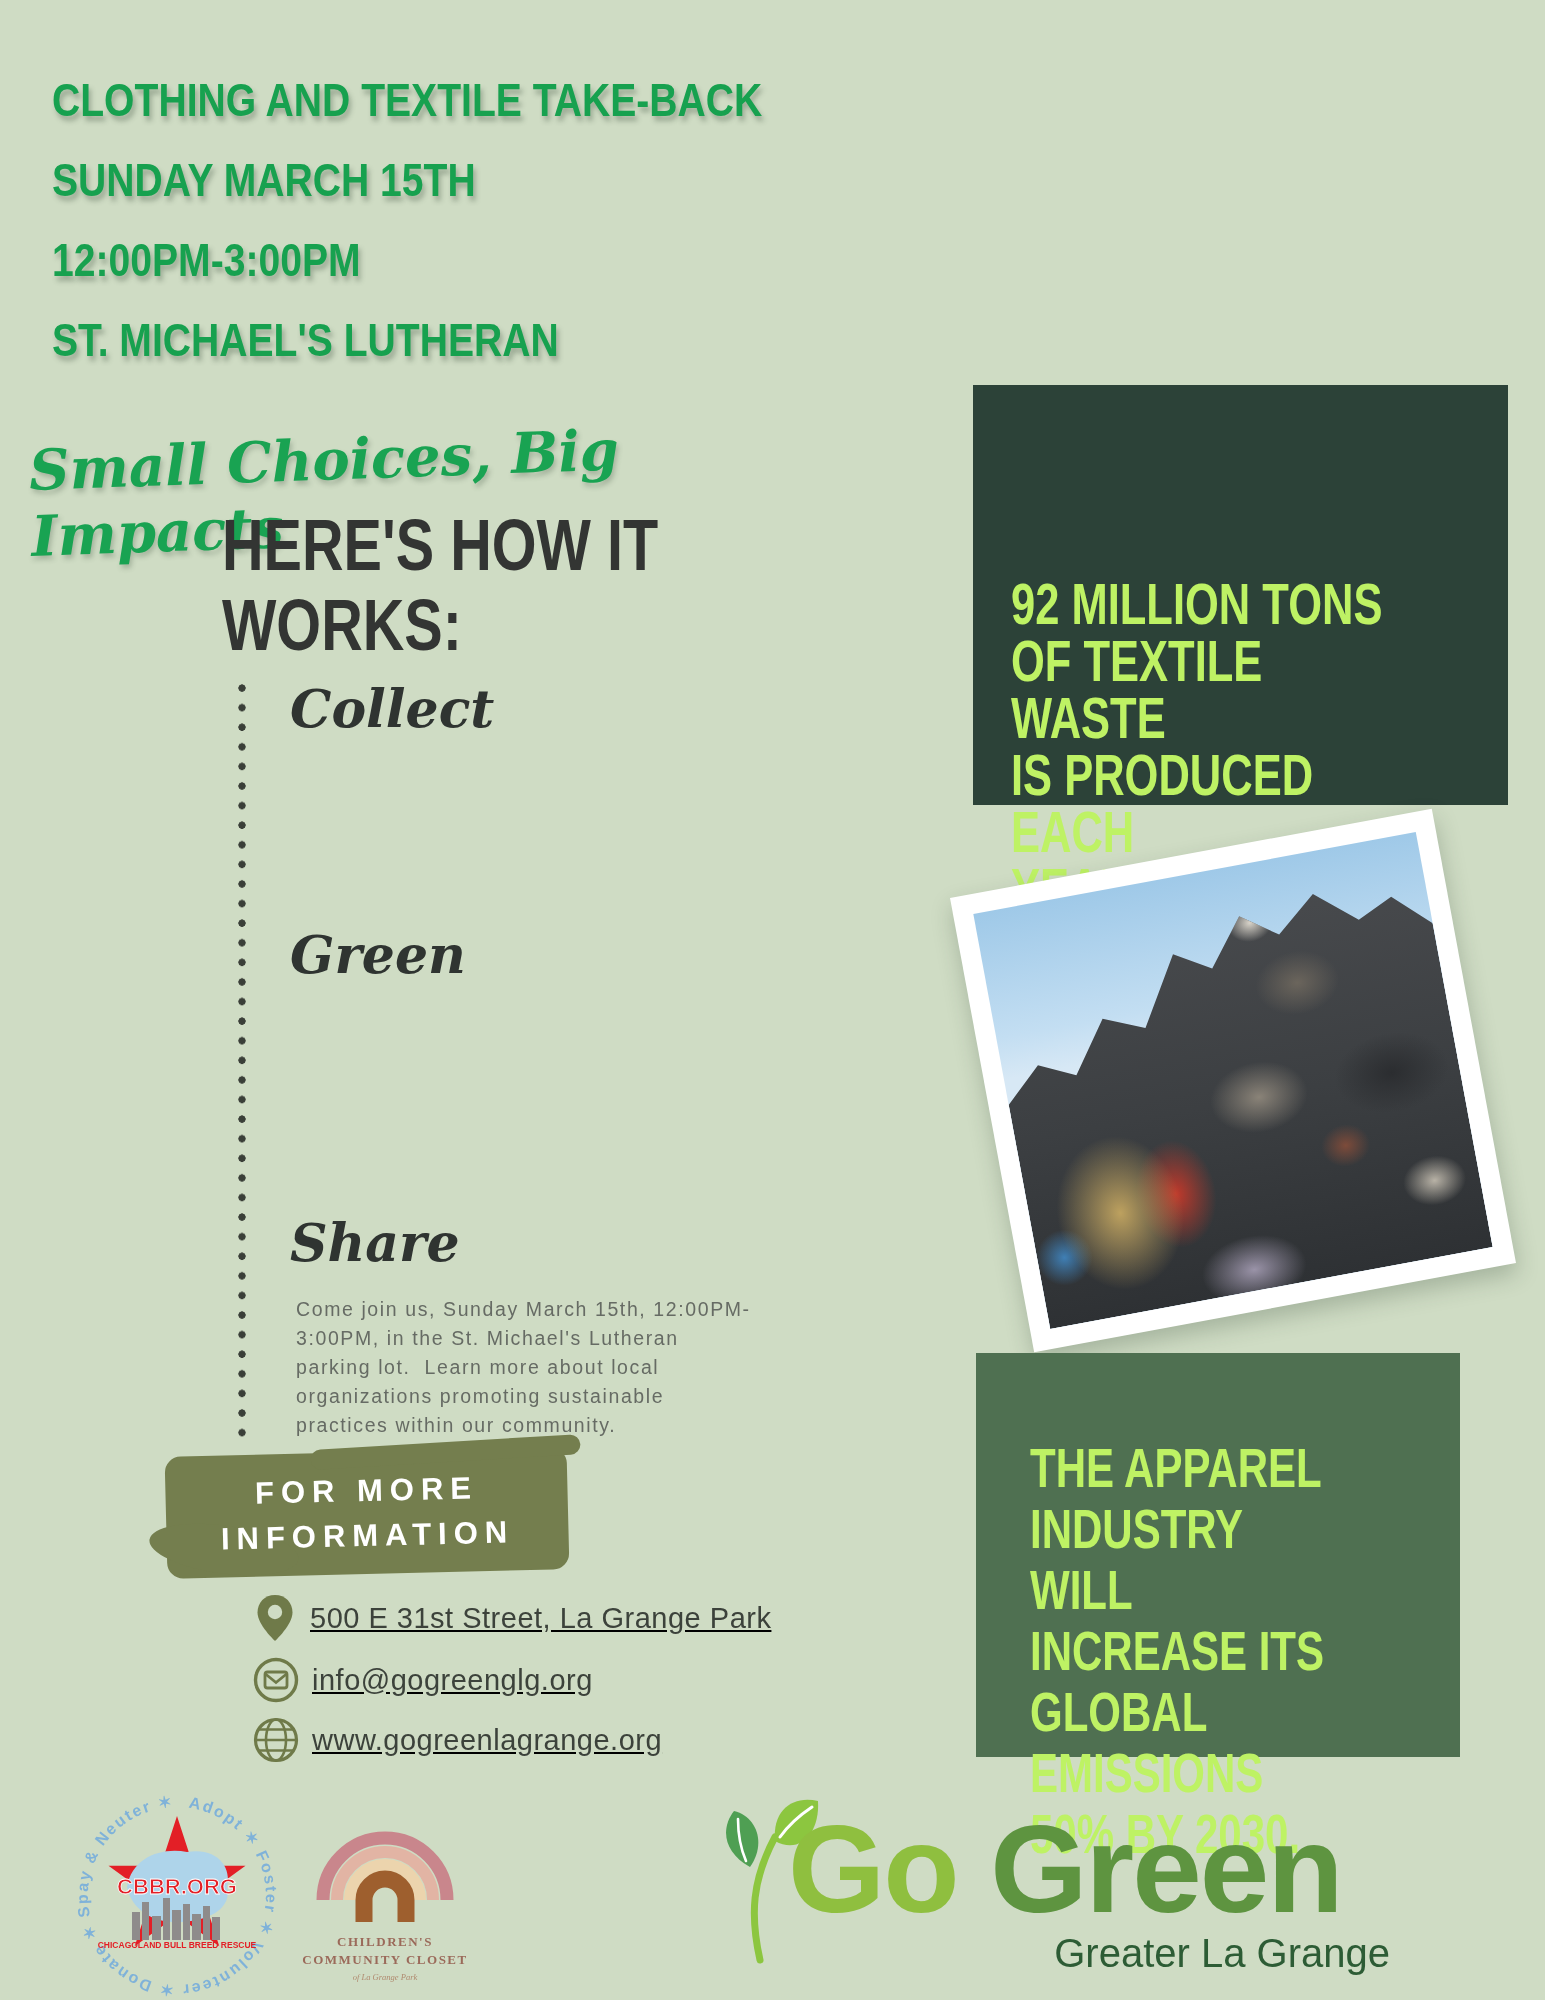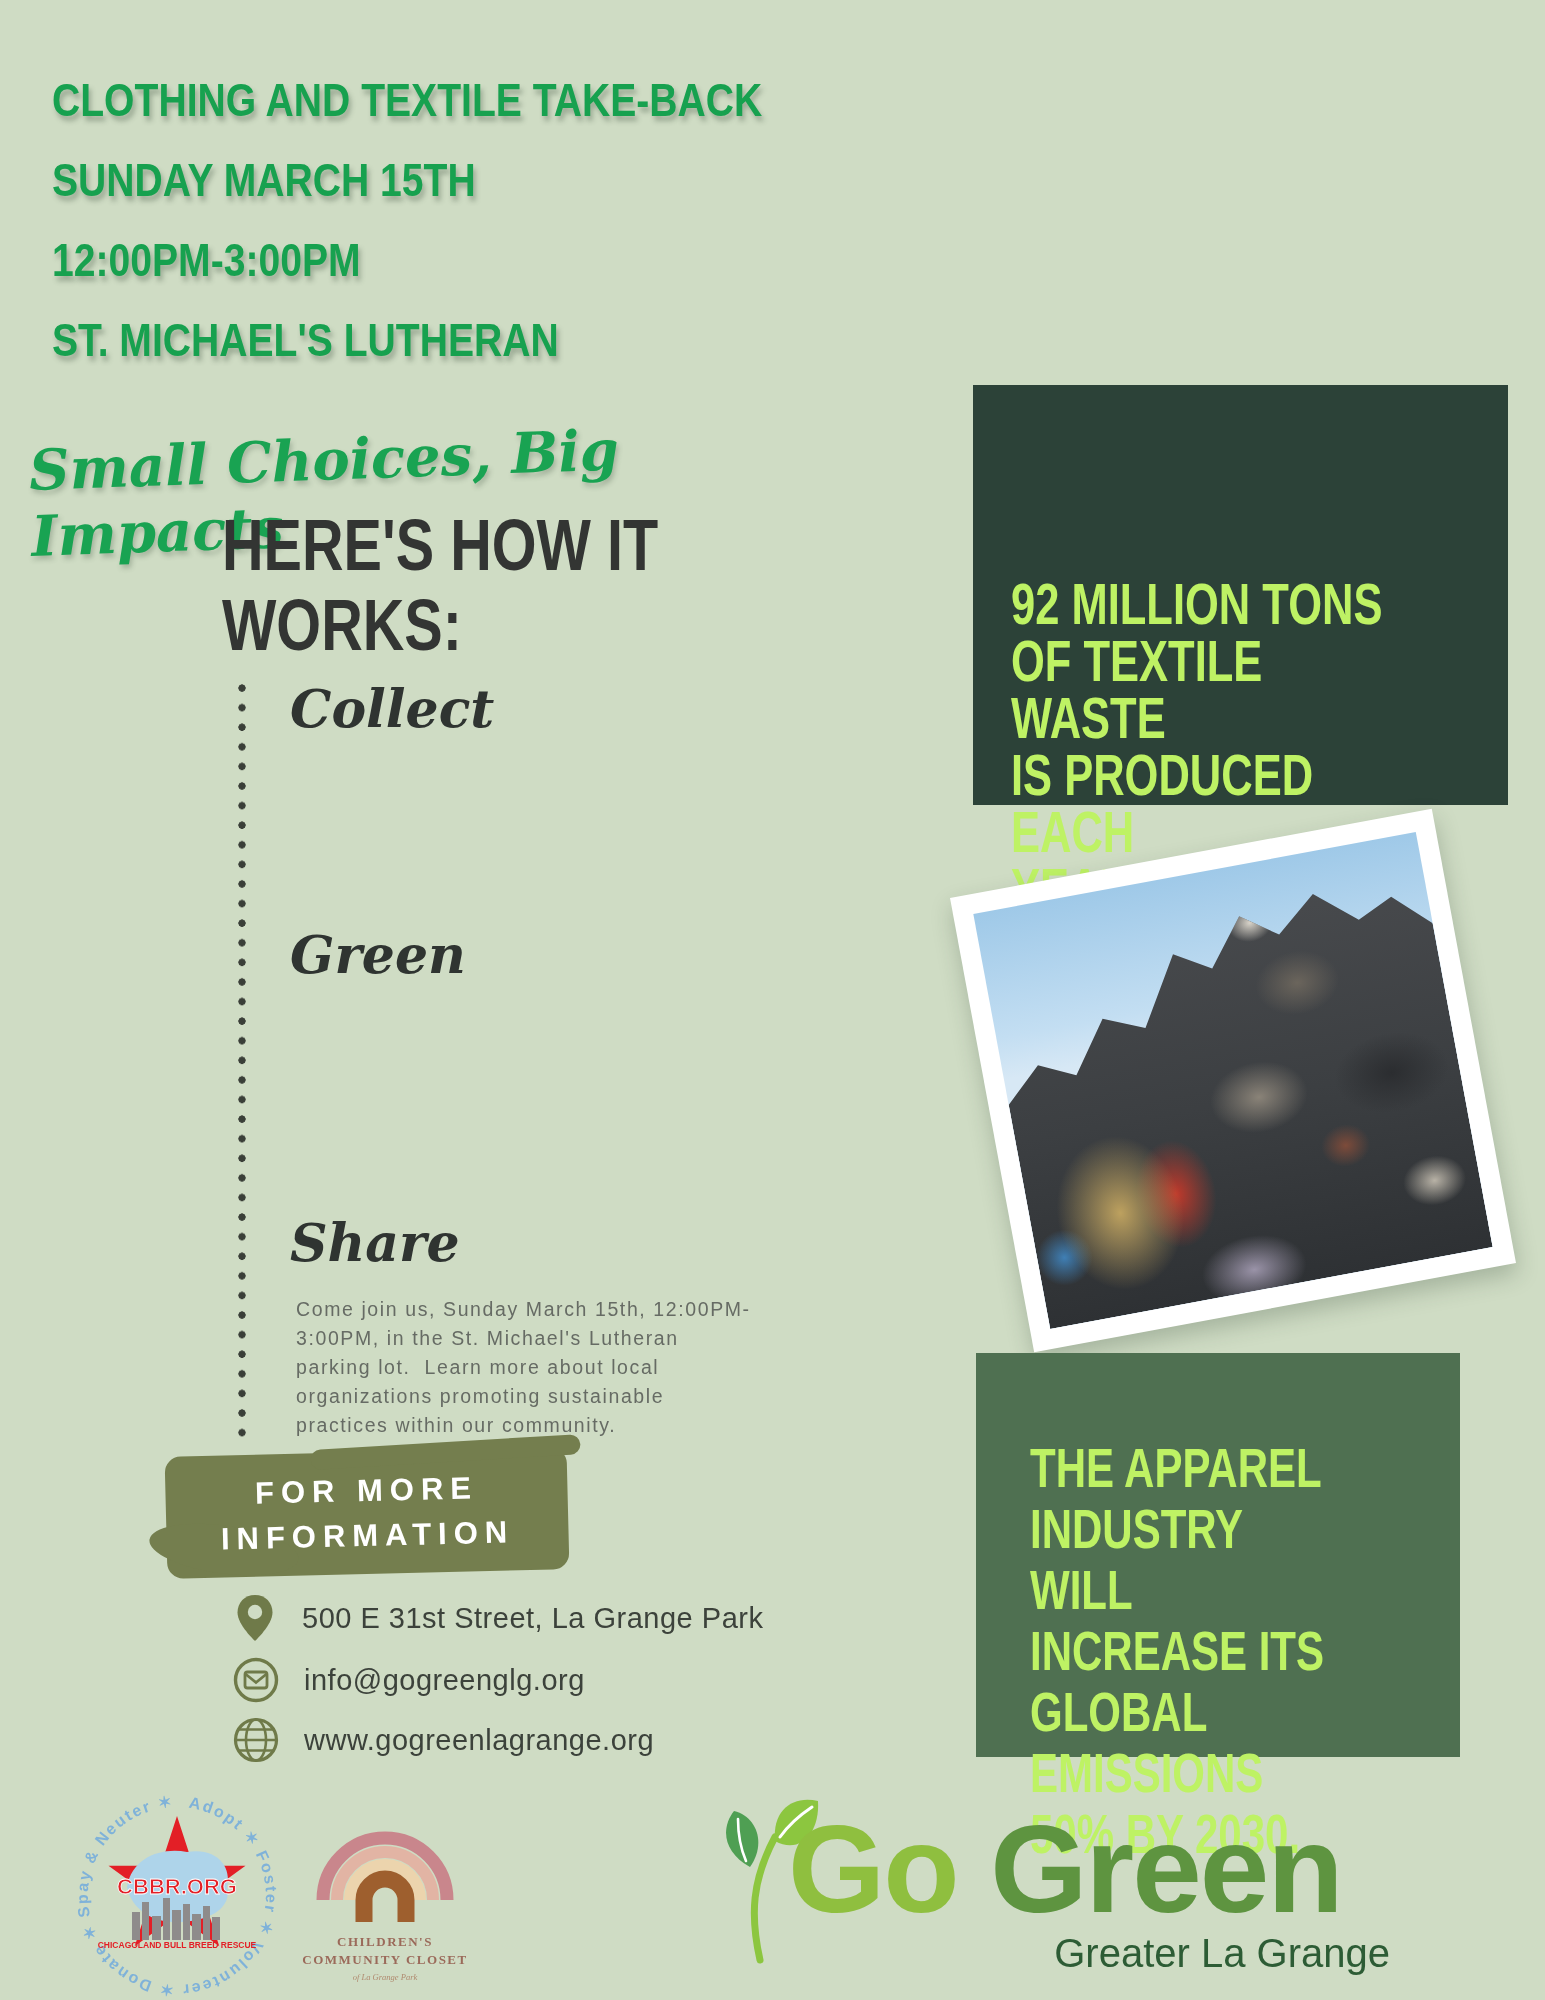--- a/index.html
+++ b/index.html
@@ -61,21 +61,21 @@
   .brush::after{
     content:""; position:absolute; right:-14px; top:-8px; width:270px; height:20px;
     background:#747e4e; border-radius:10px; transform:rotate(-2deg);
   }
   .brush span{
     position:relative; z-index:2; color:#ffffff; font-weight:bold;
     font-size:31px; line-height:45px; letter-spacing:7px; white-space:pre-line;
   }
 
   
-  .contact{left:232px; height:52px; display:flex; align-items:center; gap:24px;}
+  .contact{left:252px; height:52px; display:flex; align-items:center; gap:12px;text-decoration:underline;}
   .c1{top:1592px;} .c2{top:1654px;} .c3{top:1714px;}
   .contact .txt{font-size:29px; color:#3c423b; letter-spacing:.5px;}
   .contact svg{display:block;}
 
   
   .statbox{color:#bef264;}
   .box1{left:973px; top:385px; width:535px; height:420px; background:#2c4238;}
   .box1 .sx{margin:190px 0 0 38px; font-size:58px; line-height:57px; font-weight:800; transform:scaleX(.75);}
   .box2{left:976px; top:1353px; width:484px; height:404px; background:#4f7051;}
   .box2 .sx{margin:84px 0 0 54px; font-size:56px; line-height:61px; font-weight:800; transform:scaleX(.75);}

